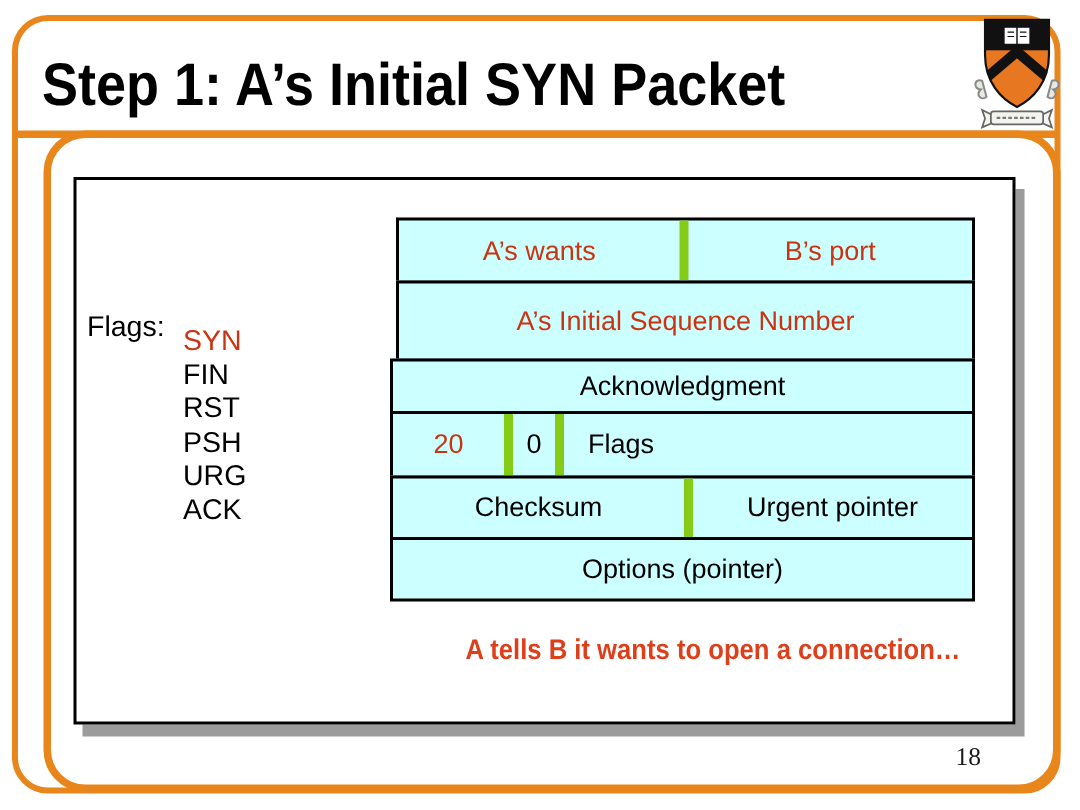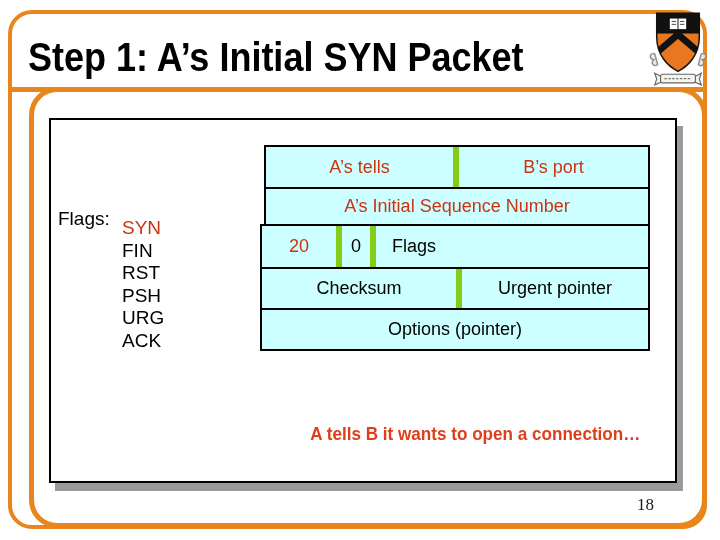--- a/index.html
+++ b/index.html
@@ -118,28 +118,31 @@
       <span class="flag-item">FIN</span>
       <span class="flag-item">RST</span>
       <span class="flag-item">PSH</span>
       <span class="flag-item">URG</span>
       <span class="flag-item">ACK</span>
     </div>
 
     <div class="packet-table">
 
       <div class="prow first shift" style="height:44px">
-        <div class="pcell red" style="flex:0 0 187px">A’s tells</div>
+        <div class="pcell red" style="flex:0 0 187px">A’s wants</div>
         <div class="pcell red grow">B’s port</div>
       </div>
 
-      <div class="prow shift" style="height:39px">
+      <div class="prow shift" style="height:54px">
         <div class="pcell red grow">A’s Initial Sequence Number</div>
       </div>
 
+      <div class="prow" style="height:37px">
+        <div class="pcell grow">Acknowledgment</div>
+      </div>
 
       <div class="prow" style="height:45px">
         <div class="pcell red" style="flex:0 0 74px">20</div>
         <div class="pcell" style="flex:0 0 34px">0</div>
         <div class="pcell" style="flex:0 0 82px">Flags</div>
       </div>
 
       <div class="prow" style="height:43px">
         <div class="pcell" style="flex:0 0 194px">Checksum</div>
         <div class="pcell grow">Urgent pointer</div>

